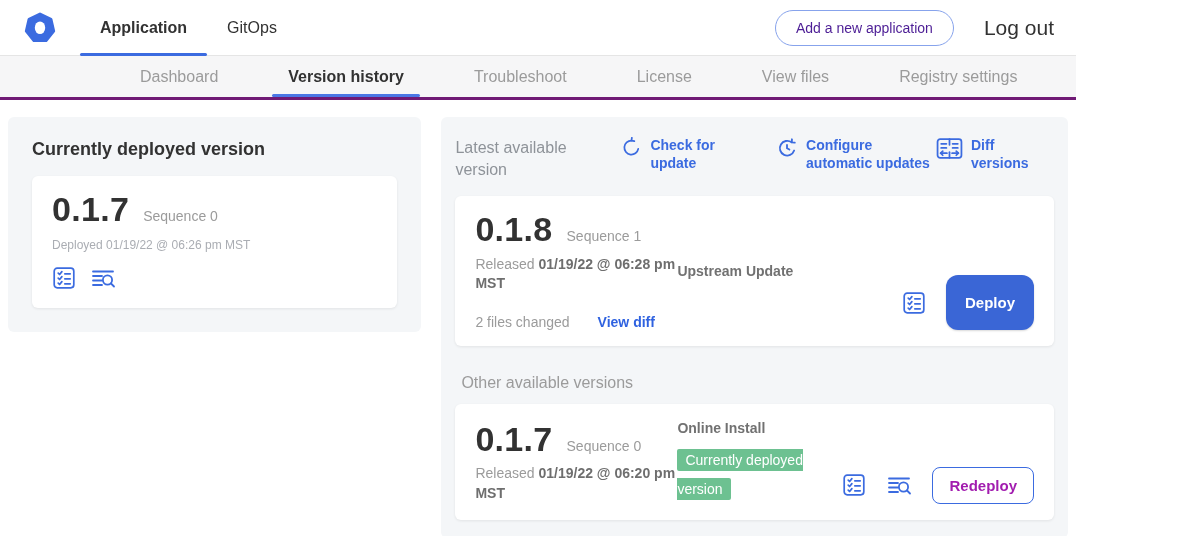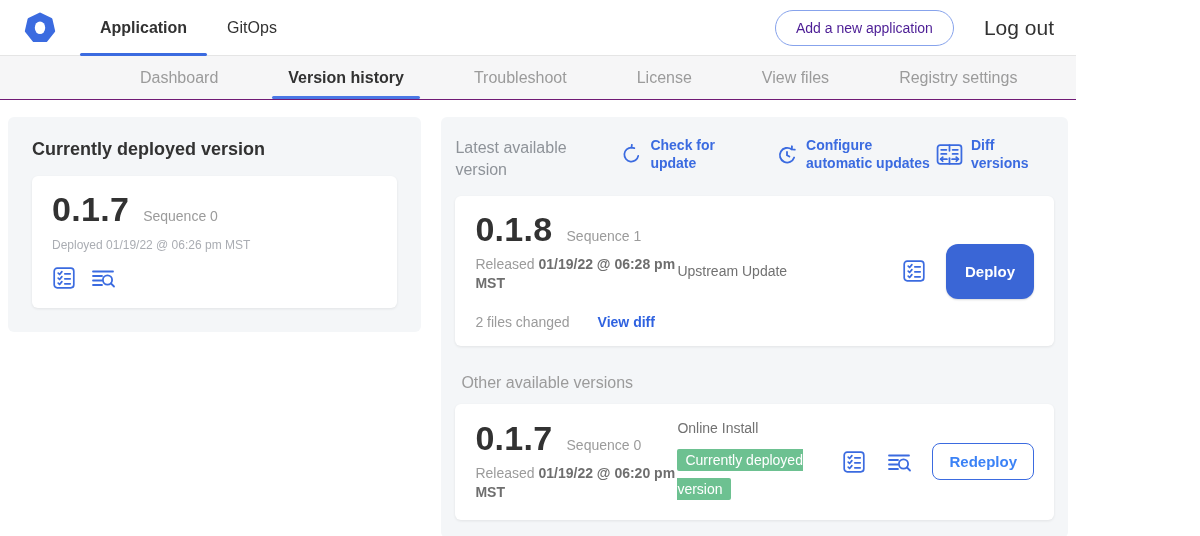--- a/index.html
+++ b/index.html
@@ -14,21 +14,21 @@
              position:relative; cursor:pointer; font-weight:500; }
   .top-tab.active { font-weight:700; }
   .top-tab.active::after { content:""; position:absolute; left:0; right:0; bottom:-1px; height:3px;
              background:#3b6be0; border-radius:2px; }
   .top-right { margin-left:auto; display:flex; align-items:center; gap:30px; padding-right:22px; }
   .pill-btn { background:#fff; border:1px solid #87a3ec; color:#4c1d95; font-weight:400; font-size:14px;
              border-radius:18px; padding:9px 20px; cursor:pointer; font-family:inherit; }
   .logout { font-size:21px; color:#323232; cursor:pointer; }
 
   
-  .subnav { height:44px; background:#f6f6f7; border-bottom:1px solid #701a75; display:flex; padding-left:124px; }
+  .subnav { height:44px; background:#f6f6f7; border-bottom:3px solid #701a75; display:flex; padding-left:124px; }
   .subnav-tab { display:flex; align-items:center; padding:0 16px; margin-right:38px; font-size:16px;
              color:#9b9b9b; position:relative; cursor:pointer; white-space:nowrap; }
   .subnav-tab.active { color:#323232; font-weight:600; }
   .subnav-tab.active::after { content:""; position:absolute; left:0; right:0; bottom:0; height:3px;
              background:#4a77e5; border-radius:2px; }
 
   
   .content { display:flex; gap:20px; padding:17px 8px; align-items:flex-start; }
 
   .deployed-card { width:450px; background:#f4f6f8; border-radius:6px; padding:22px 24px 24px; }
@@ -38,42 +38,42 @@
   .vnum { font-size:34px; font-weight:700; line-height:1.05; letter-spacing:.3px; }
   .seq { font-size:14px; color:#9b9b9b; }
   .muted-date { margin-top:10px; font-size:12px; color:#aaadb3; }
   .icon-row { display:flex; gap:14px; margin-top:14px; color:#3b6be0; }
   .icon-btn { display:inline-flex; cursor:pointer; color:#3b6be0; }
 
   .available-panel { flex:1; background:#f4f6f8; border-radius:6px; padding:20px 14px 18px; }
   .panel-header { display:flex; align-items:flex-start; }
   .panel-title { width:166px; font-size:16px; font-weight:400; color:#8e9399; line-height:1.35; }
   .action-link { display:flex; gap:8px; color:#3b6be0; font-size:14px; font-weight:600;
-             line-height:1.25; cursor:pointer; align-items:center; }
+             line-height:1.25; cursor:pointer; align-items:flex-start; }
   .action-link svg { flex:none; margin-top:0; }
   .al-check { margin-left:8px; width:110px; }
   .al-config { margin-left:50px; width:168px; }
   .al-diff { margin-left:auto; margin-right:4px; }
 
   .version-row { background:#fff; border-radius:6px; box-shadow:0 1px 3px rgba(0,0,0,.08);
-             padding:16px 20px; display:flex; align-items:center; margin-top:16px; }
+             padding:16px 20px; display:flex; align-items:flex-end; margin-top:16px; }
   .vcol { width:200px; flex:none; }
   .released { margin-top:7px; font-size:14px; color:#9b9b9b; line-height:1.4; }
   .released b { color:#6e6e6e; font-weight:700; }
   .files-line { margin-top:20px; font-size:14px; color:#9b9b9b; display:flex; gap:28px; align-items:center; }
   .view-diff { color:#2f62e0; font-weight:700; cursor:pointer; }
   .scol { flex:1; padding-left:2px; display:flex; flex-direction:column; justify-content:center; align-self:stretch; }
-  .source { font-size:14px; font-weight:400; color:#717171; }
+  .source { font-size:14px; font-weight:700; color:#717171; }
   .badge-wrap { width:160px; margin-top:10px; line-height:1.8; }
   .badge { display:inline; background:#6dc191; color:#fff; font-size:14px; font-weight:500;
              padding:3px 8px; border-radius:2px; }
   .acol { display:flex; align-items:center; gap:20px; flex:none; }
   .btn-primary { background:#3a66d6; color:#fff; border:0; border-radius:12px; font-size:15px; font-weight:700;
              padding:19px 19px; cursor:pointer; font-family:inherit; box-shadow:0 1px 2px rgba(0,0,0,.15); }
-  .btn-outline { background:#fff; color:#3b82f6; border:1px solid #3b6be0; border-radius:8px; font-size:15px;
+  .btn-outline { background:#fff; color:#a21caf; border:1px solid #3b6be0; border-radius:8px; font-size:15px;
              font-weight:700; padding:9px 16px; cursor:pointer; font-family:inherit; }
   .other-title { margin:28px 0 0 6px; font-size:16px; font-weight:400; color:#9b9b9b; }
 </style>
 </head>
 <body>
 
 <div class="app">
 
   <header class="topbar">
     <span class="logo-wrap">

